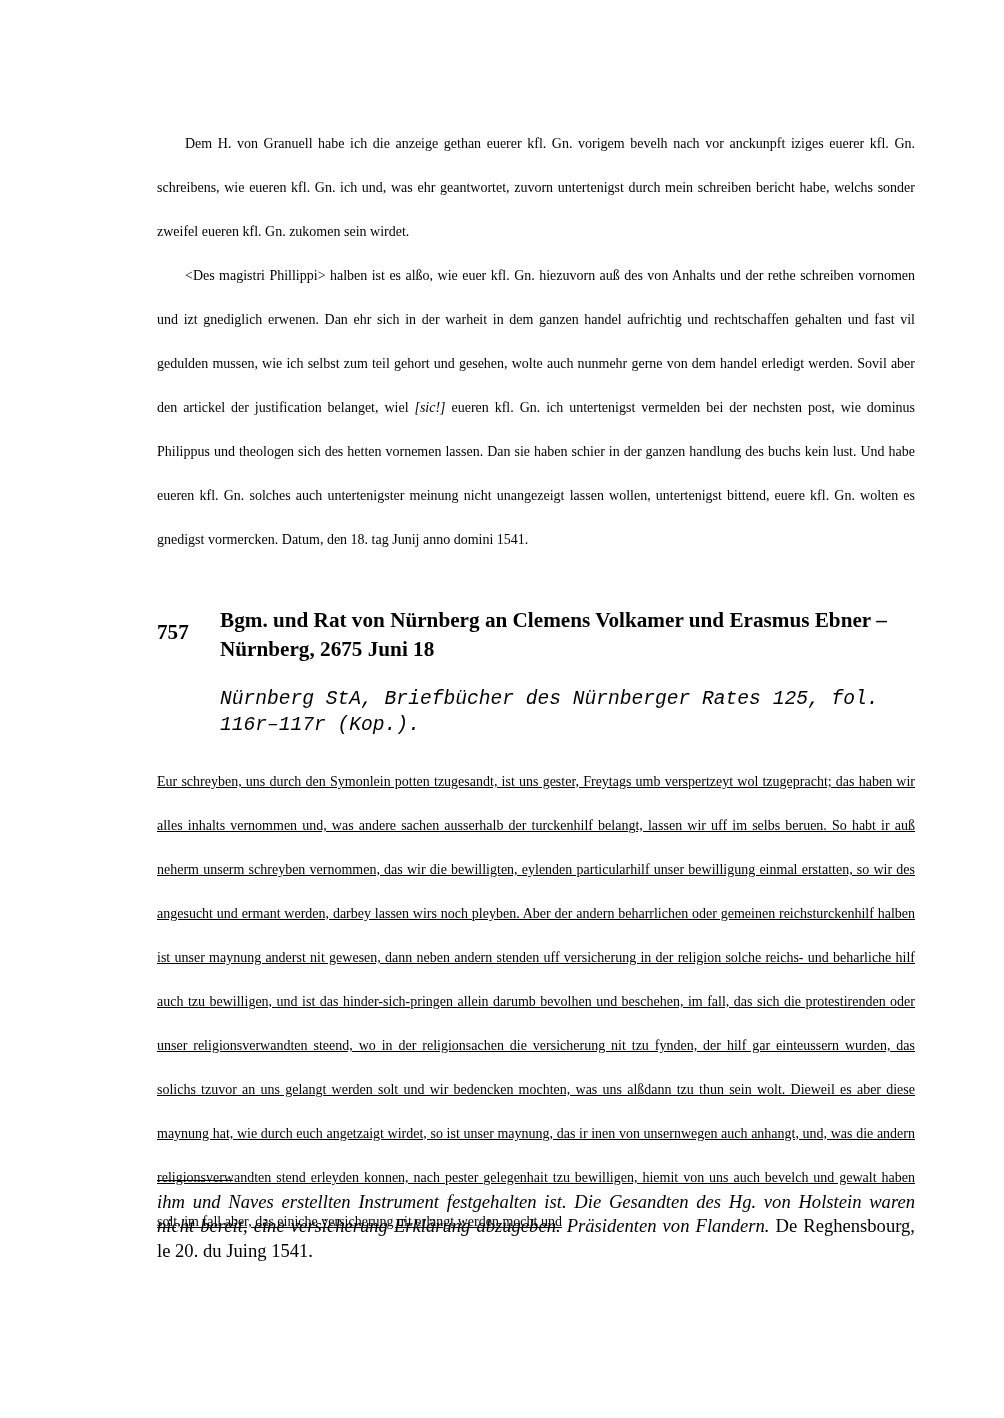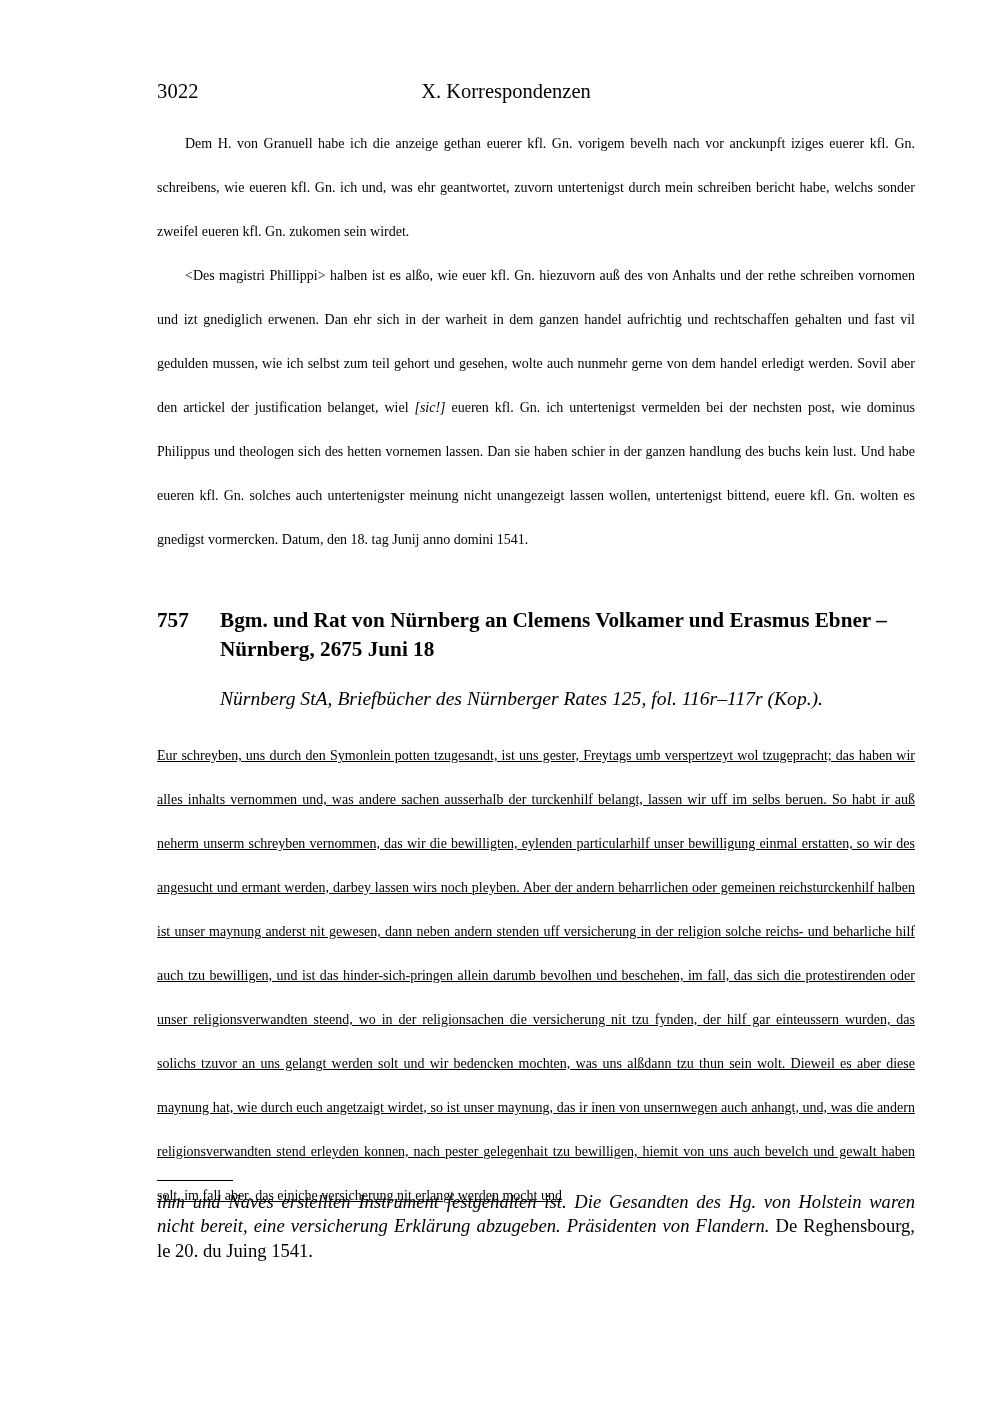--- a/index.html
+++ b/index.html
@@ -76,34 +76,35 @@
   .section-heading {
     position: relative;
     margin-top: 44px;
     font-weight: bold;
     font-size: 21.2px;
     line-height: 29px;
   }
   .section-number {
     position: absolute;
     left: 0;
-    top: 0;
+    top: 12px;
     font-weight: bold;
   }
   .section-title {
     margin-left: 63px;
     font-weight: bold;
   }
 
   .source-line {
     margin-left: 63px;
     margin-top: 22px;
     font-style: italic;
     font-size: 19.6px;
     line-height: 26px;
+    font-family: Liberation Mono, monospace;
   }
 
   .main-block {
     margin-top: 22px;
     text-decoration: underline;
   }
 
   
   .footnote-area {
     position: absolute;
@@ -129,24 +130,20 @@
   }
   .footnote-text .roman {
     font-style: normal;
   }
 </style>
 </head>
 <body>
 
 <div class="page">
 
-  <div class="runninghead">
-    <span class="folio">3022</span>
-    <span class="head-title">X. Korrespondenzen</span>
-  </div>
 
   <div class="column">
 
     <p class="bodytext">Dem H. von Granuell habe ich die anzeige gethan euerer kfl. Gn. vorigem bevelh nach vor anckunpft iziges euerer kfl. Gn. schreibens, wie eueren kfl. Gn. ich und, was ehr geantwortet, zuvorn untertenigst durch mein schreiben bericht habe, welchs sonder zweifel eueren kfl. Gn. zukomen sein wirdet.</p>
 
     <p class="bodytext"><span>&lt;Des magistri Phillippi&gt; halben ist es alßo, wie euer kfl. Gn. hiezuvorn auß des von Anhalts und der rethe schreiben vornomen und izt gnediglich erwenen. Dan ehr sich in der warheit in dem ganzen handel aufrichtig und rechtschaffen gehalten und fast vil gedulden mussen, wie ich selbst zum teil gehort und gesehen, wolte auch nunmehr gerne von dem handel erledigt werden. Sovil aber den artickel der justification belanget, wiel </span><em>[sic!]</em><span> eueren kfl. Gn. ich untertenigst vermelden bei der nechsten post, wie dominus Philippus und theologen sich des hetten vornemen lassen. Dan sie haben schier in der ganzen handlung des buchs kein lust. Und habe eueren kfl. Gn. solches auch untertenigster meinung nicht unangezeigt lassen wollen, untertenigst bittend, euere kfl. Gn. wolten es gnedigst vormercken. Datum, den 18. tag Junij anno domini 1541.</span></p>
 
     <div class="section-heading">
       <span class="section-number">757</span>
       <div class="section-title">Bgm. und Rat von Nürnberg an Clemens Volkamer und Erasmus Ebner – Nürnberg, 2675 Juni 18</div>

